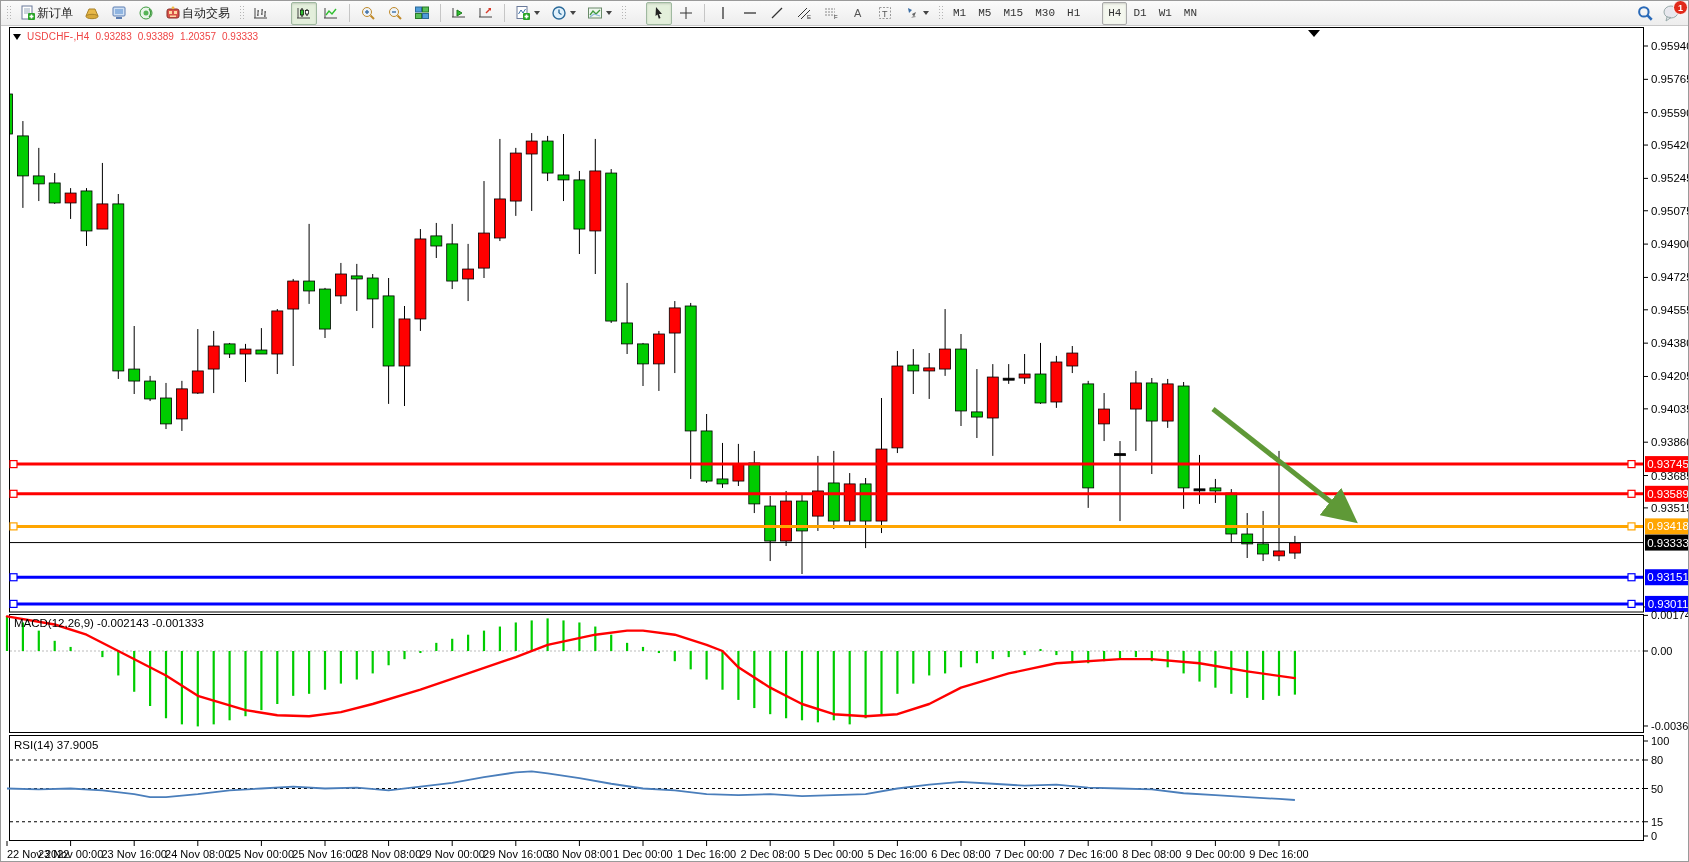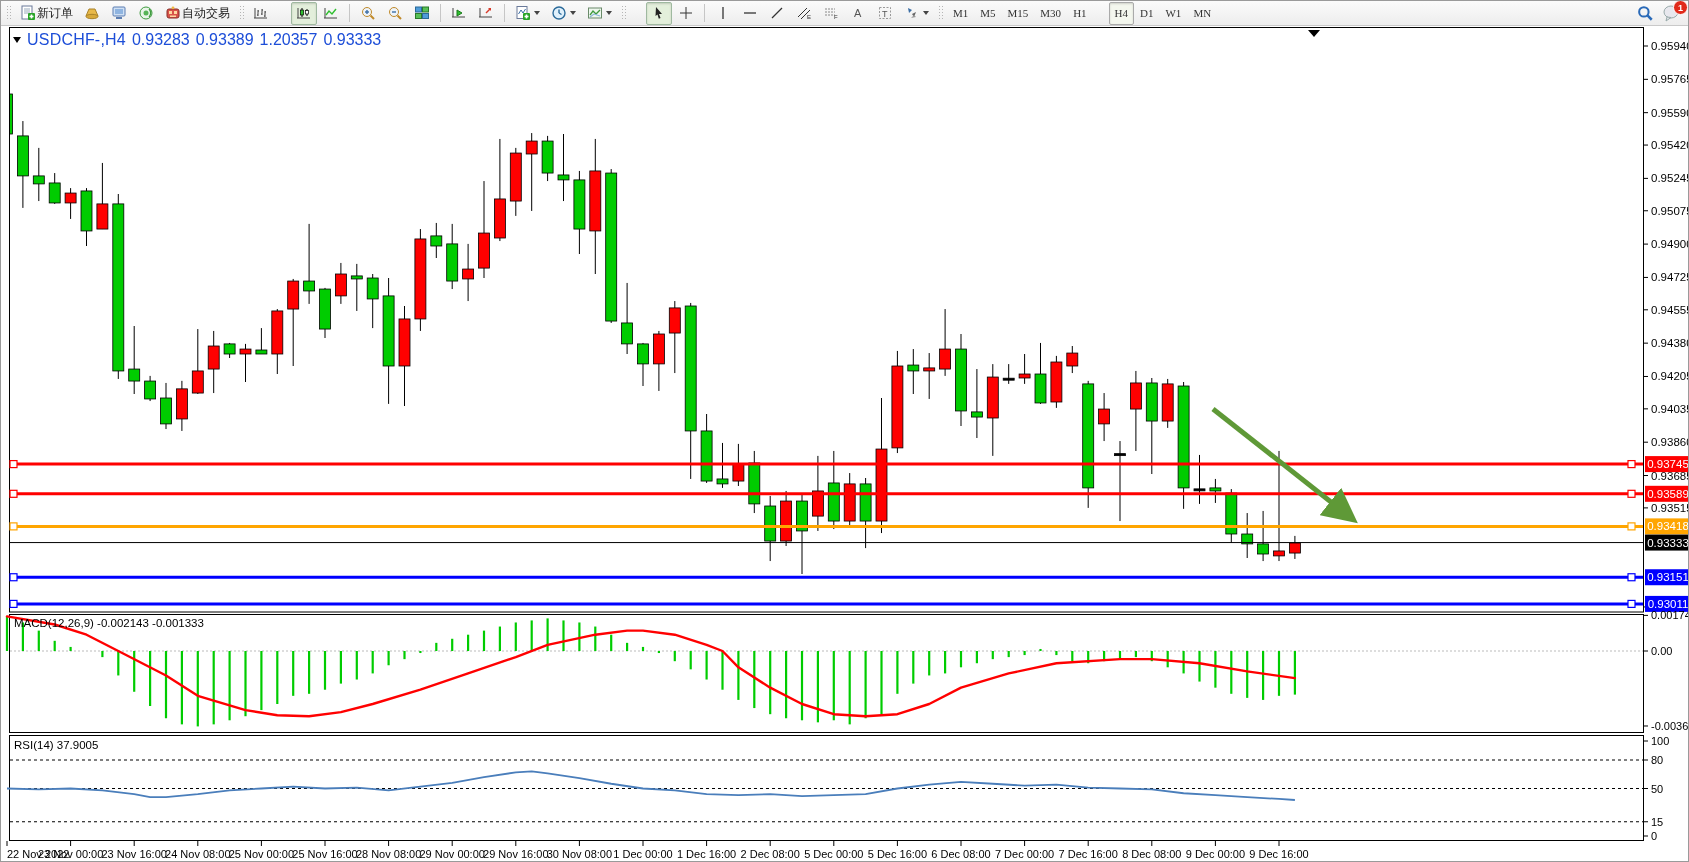--- a/index.html
+++ b/index.html
@@ -4,30 +4,30 @@
 <style>
   html,body{margin:0;padding:0;background:#e8e8e8;font-family:"Liberation Sans",sans-serif;}
   #app{position:relative;width:1689px;height:862px;background:#fff;overflow:hidden;border:1px solid #9a9a9a;box-sizing:border-box;}
   
   #toolbar{position:absolute;top:0;left:0;width:1689px;height:25px;background:linear-gradient(#fbfbfb,#ededed);
     border-bottom:1px solid #c9c9c9;display:flex;align-items:center;gap:1px;padding:0 2px;box-sizing:border-box;}
   .grip{width:5px;height:16px;margin:0 3px;background-image:radial-gradient(#b5b5b5 35%,transparent 36%);background-size:3px 3px;}
   .sep{width:1px;height:18px;background:#c6c6c6;margin:0 4px;}
   .tbtn{display:flex;align-items:center;gap:1px;height:21px;padding:0 4px;border:1px solid transparent;border-radius:2px;color:#222;font-size:12px;cursor:default;}
   .tbtn.pressed{background:#e3efdb;border:1px solid #9fb9a0;box-shadow:inset 0 1px 2px rgba(0,0,0,.15);margin-left:16px;}
-  .tbtn.tf{padding:0 5px;font-size:11px;color:#333;font-family:Liberation Serif, serif;}
+  .tbtn.tf{padding:0 5px;font-size:11px;color:#333;font-family:Liberation Mono, monospace;}
   .tbtn.tf.pressed{background:#f4f7ee;border:1px solid #aaa;}
   .caret{width:0;height:0;border-left:3px solid transparent;border-right:3px solid transparent;border-top:4px solid #444;margin-left:2px;}
   .icon16{width:16px;height:16px;display:inline-block;}
   #tb-right{margin-left:auto;display:flex;align-items:center;gap:8px;padding-right:6px;}
   .badge{position:absolute;top:-4px;right:-6px;background:#e02a1a;color:#fff;border-radius:50%;width:13px;height:13px;
     font-size:9px;display:flex;align-items:center;justify-content:center;font-weight:bold;border:1px solid #fff;}
   
   #chartwrap{position:absolute;top:25px;left:0;width:1689px;height:837px;background:#fff;}
-  #title-overlay{position:absolute;top:5px;left:12px;font-size:16px;color:#1d4ed8;display:flex;gap:6px;align-items:center;z-index:5;}
+  #title-overlay{position:absolute;top:5px;left:12px;font-size:10px;color:#ef4444;display:flex;gap:6px;align-items:center;z-index:5;}
   #title-overlay .tri{width:0;height:0;border-left:4px solid transparent;border-right:4px solid transparent;border-top:6px solid #000;}
   svg text{font-family:"Liberation Sans",sans-serif;}
 </style>
 </head>
 <body>
 
 <div id="app">
 
   <div id="toolbar">
     <div class="grip"></div>

